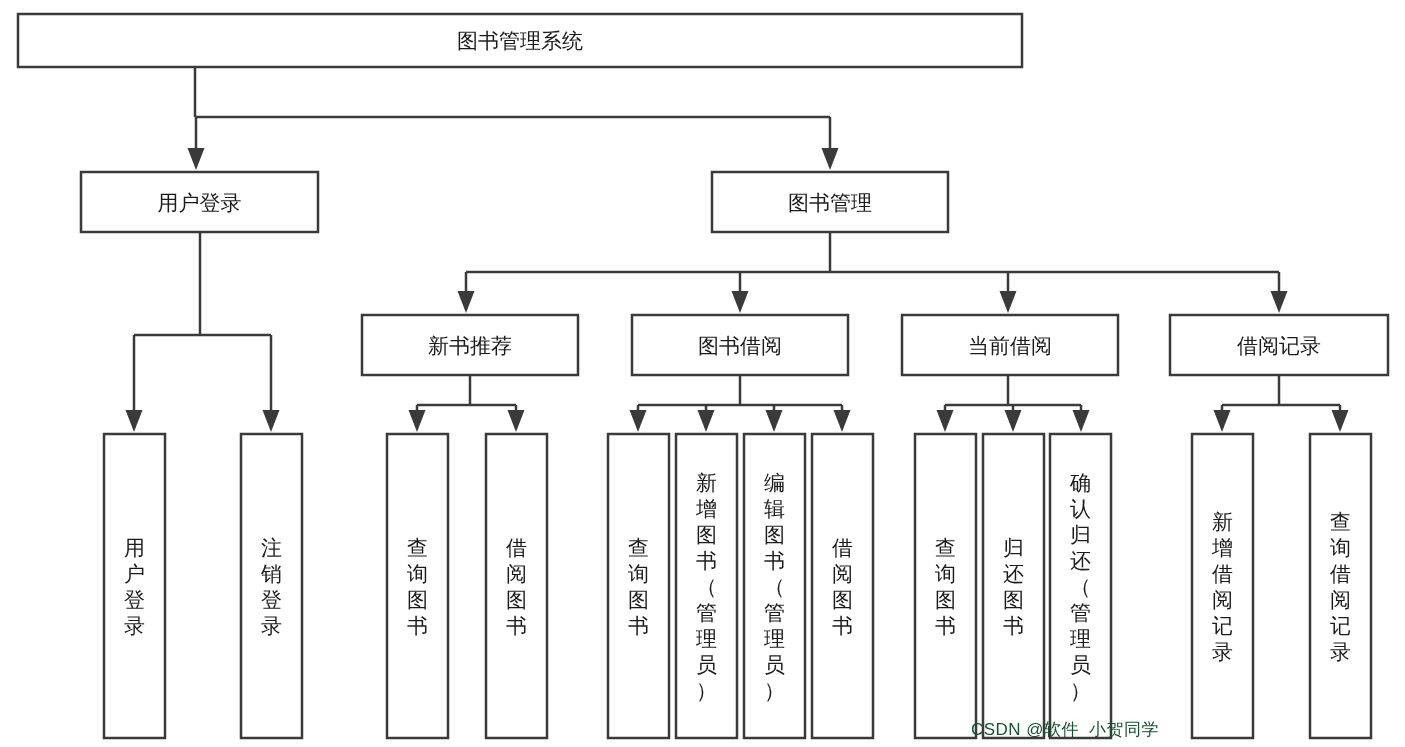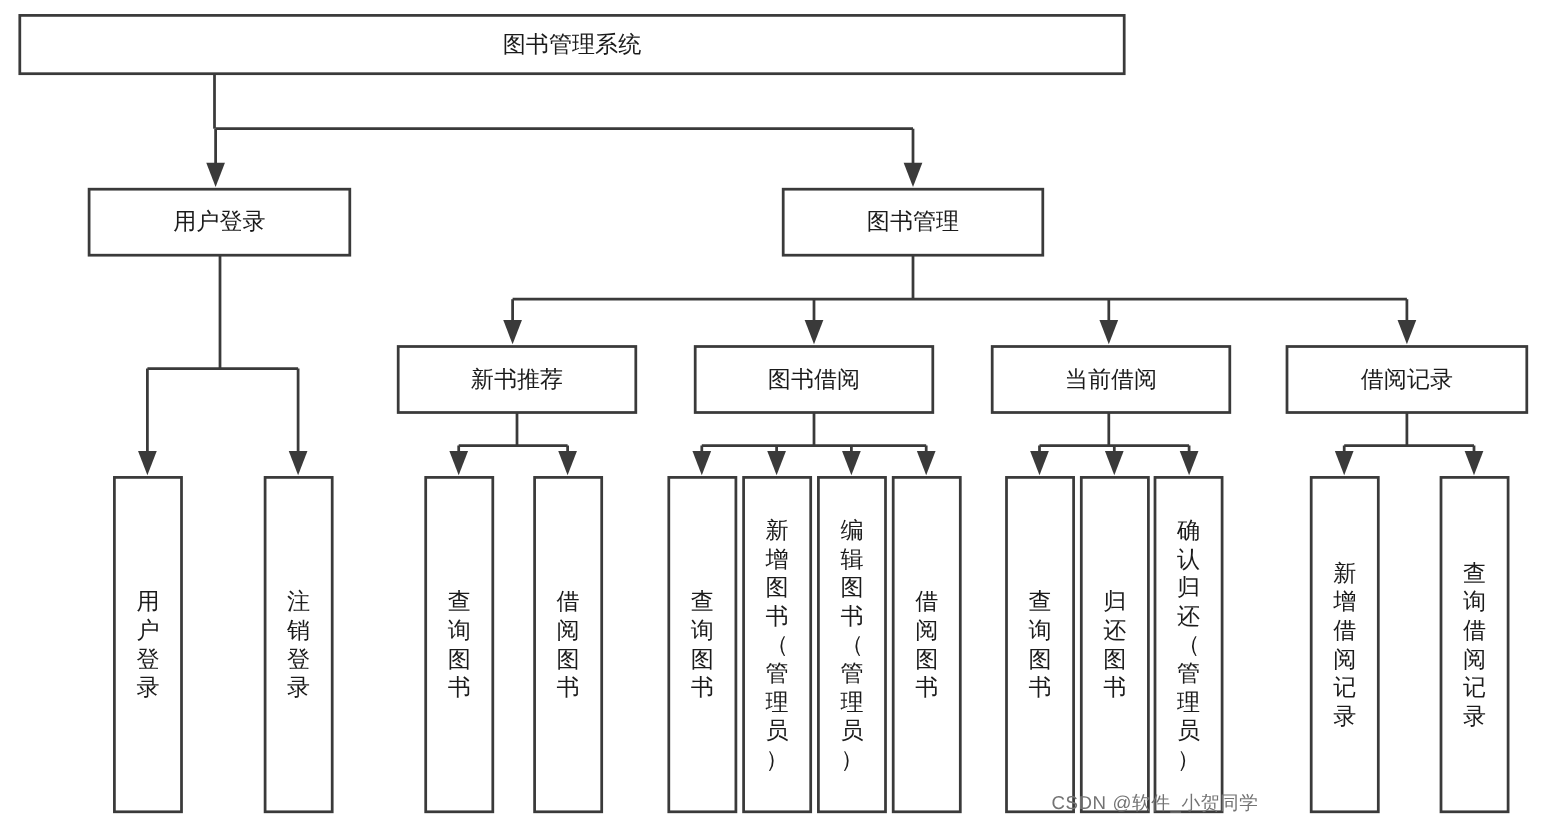--- a/index.html
+++ b/index.html
@@ -51,25 +51,25 @@
   }
   .node-label-v {
     font-family: "Liberation Sans", "DejaVu Sans", sans-serif;
     font-size: 21px;
     fill: #1b1b1b;
     text-anchor: middle;
     dominant-baseline: central;
   }
   .watermark {
     position: absolute;
-    right: 24px;
+    right: 9px;
     bottom: 6px;
     font-family: "Liberation Sans", "DejaVu Sans", sans-serif;
     font-size: 17px;
-    color: #737373;
+    color: #14532d;
     letter-spacing: 0.5px;
     white-space: nowrap;
     user-select: none;
   }
 </style>
 </head>
 <body>
 
 <div id="diagram-root">
   <svg class="diagram-canvas" id="diagram-svg" viewBox="0 0 1405 747" xmlns="http://www.w3.org/2000/svg">

